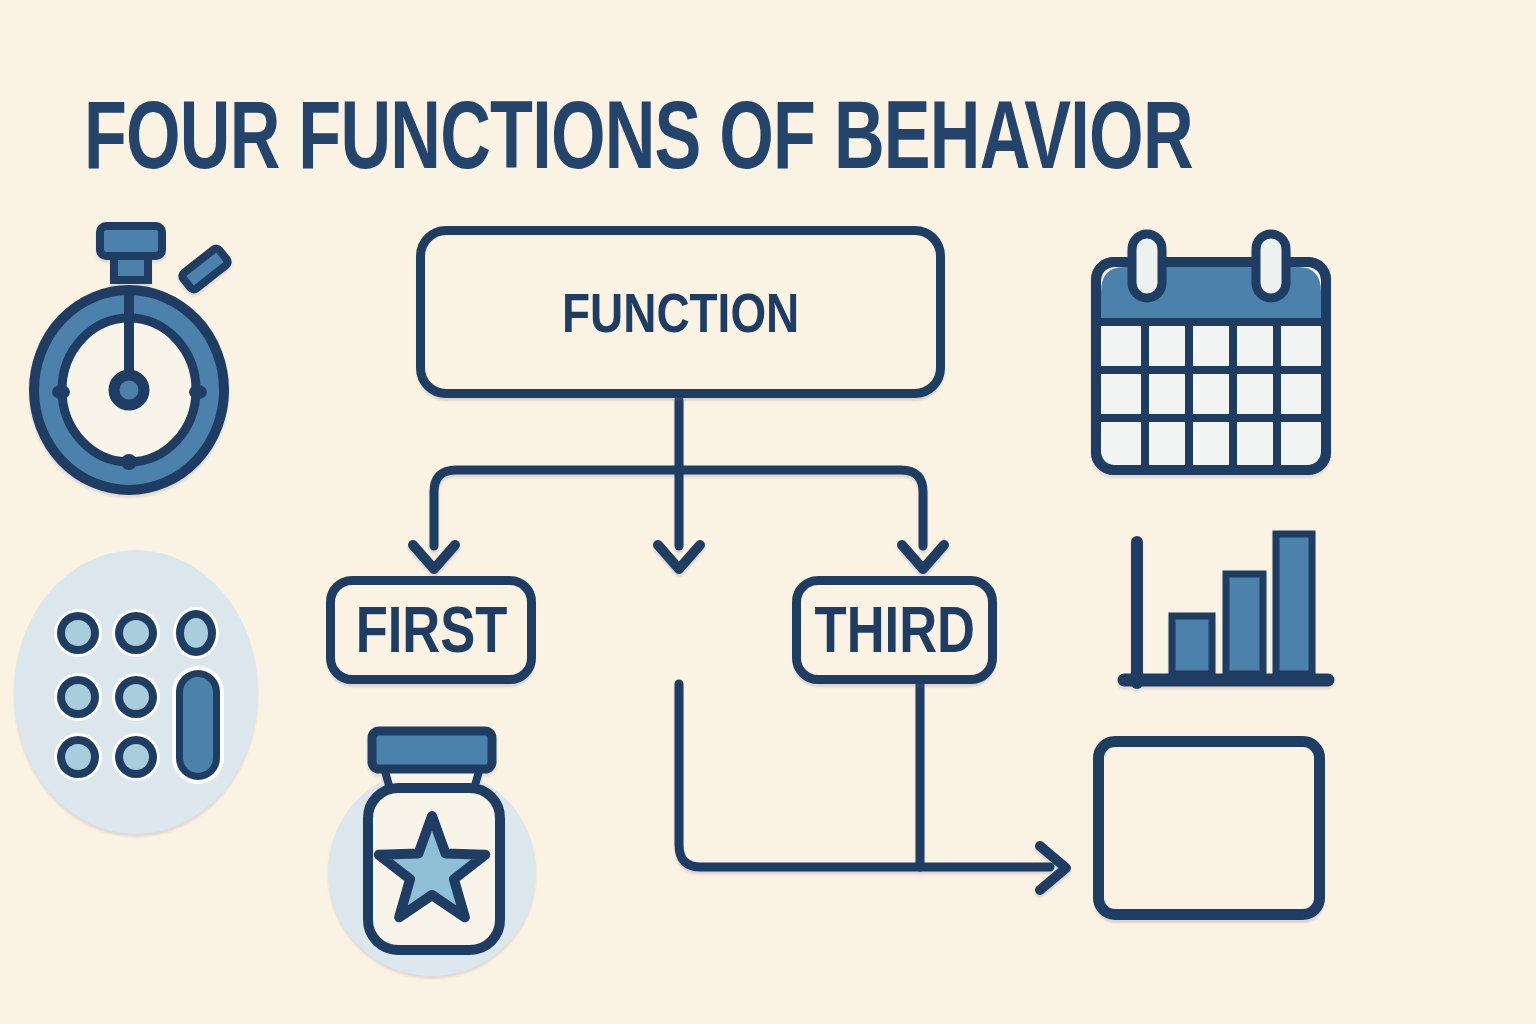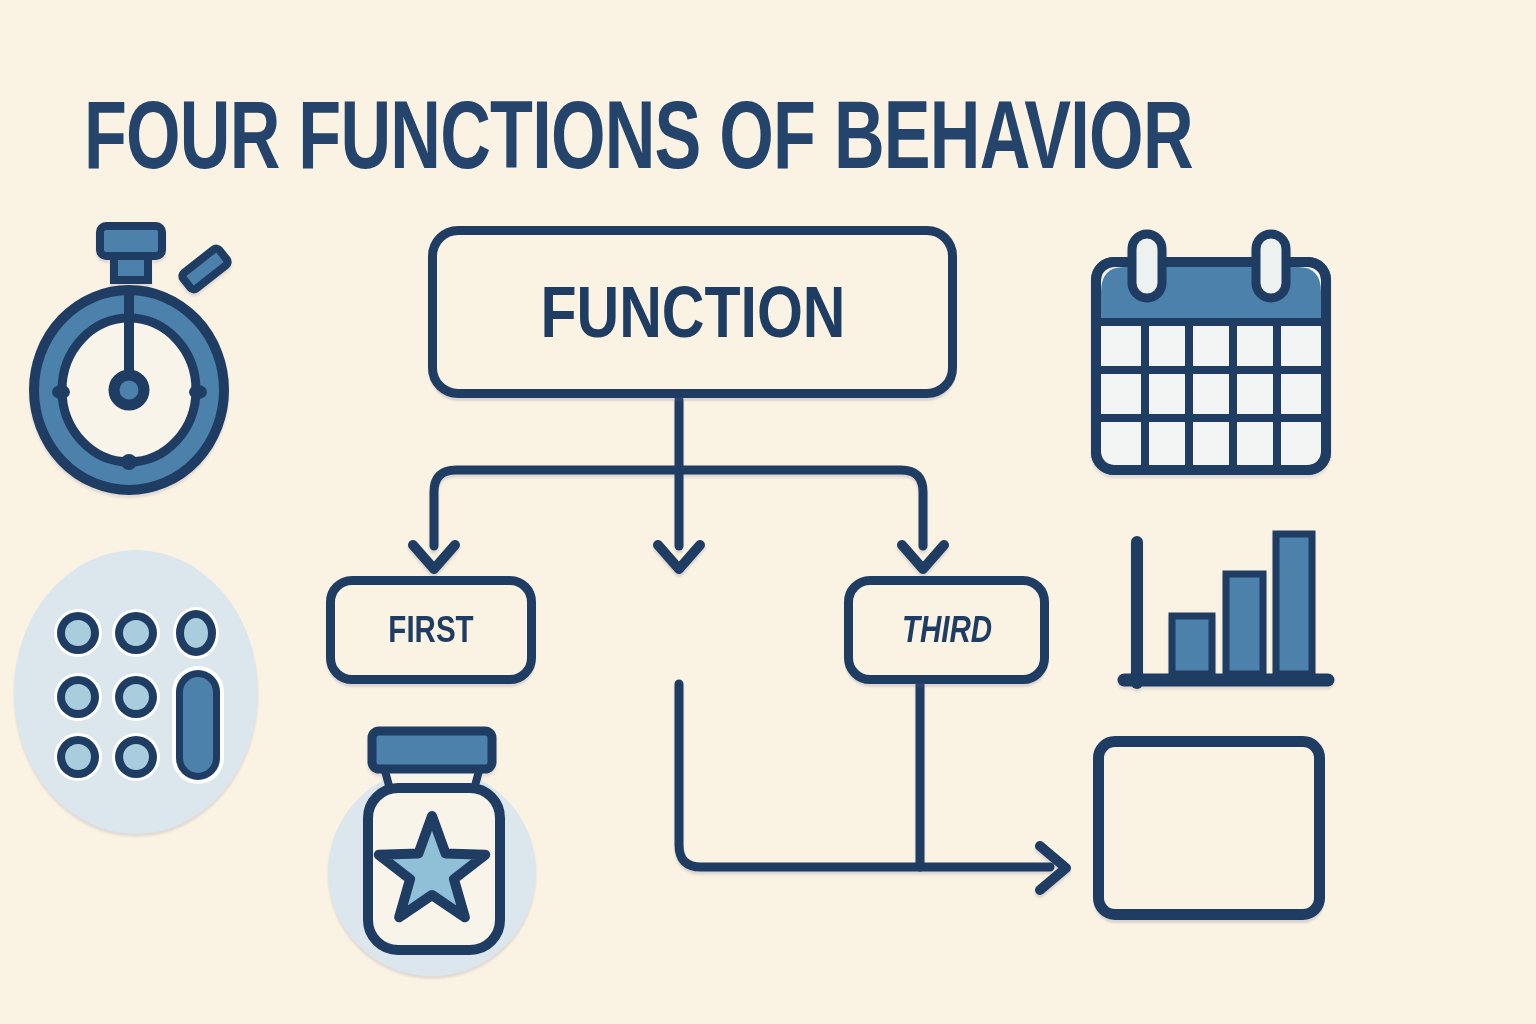--- a/index.html
+++ b/index.html
@@ -18,26 +18,26 @@
     transform:scaleX(0.73);transform-origin:left top;
   }
 
   .node{
     position:absolute;display:flex;align-items:center;justify-content:center;
     border:9px solid var(--navy);border-radius:26px;background:transparent;
     color:var(--navy);font-weight:bold;white-space:nowrap;
     box-shadow:0 4px 2px -1px rgba(115,105,145,0.22);
   }
   .node .lbl{display:inline-block;transform:scaleX(0.82);}
-  .node-function{left:416px;top:226px;width:529px;height:172px;border-radius:30px;font-size:72px;margin-left:12px;}
-  .node-small{top:576px;height:108px;font-size:36px;border-width:9px;}
+  .node-function{left:416px;top:226px;width:529px;height:172px;border-radius:30px;font-size:56px;}
+  .node-small{top:576px;height:108px;font-size:64px;border-width:9px;}
   .node-first{left:326px;width:210px;}
   .node-second{left:575px;width:212px;}
   .node-second .lbl{transform:scaleX(0.75);}
-  .node-third{left:844px;width:205px;font-style:italic;}
+  .node-third{left:792px;width:205px;}
   .node-outcome{left:1093px;top:736px;width:232px;height:184px;border-width:11px;border-radius:22px;}
 
   svg.connectors, svg.icon{position:absolute;overflow:visible;}
   svg.connectors{left:0;top:0;filter:drop-shadow(0 3px 1px rgba(115,105,145,0.22));}
   svg.icon{filter:drop-shadow(0 3px 1px rgba(115,105,145,0.18));}
   .flowline{stroke:var(--navy);stroke-width:9;fill:none;stroke-linecap:round;stroke-linejoin:round;}
   .chev{stroke:var(--navy);stroke-width:10;fill:none;stroke-linecap:round;stroke-linejoin:round;}
   .no-shadow{filter:none;}
 </style>
 </head>

